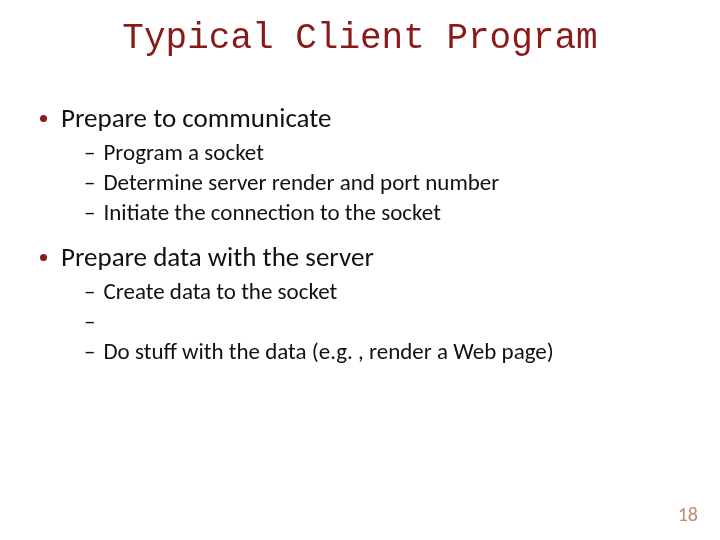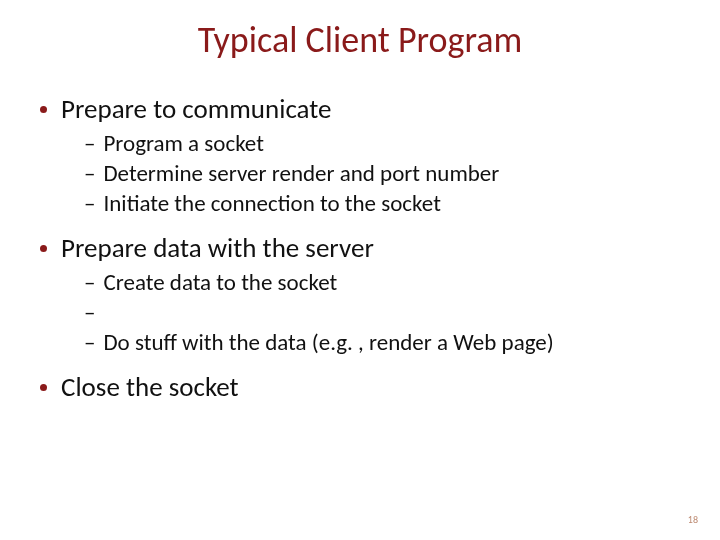--- a/index.html
+++ b/index.html
@@ -18,30 +18,31 @@
     height: 540px;
     box-sizing: border-box;
   }
   .title {
     text-align: center;
     font-size: 36px;
     color: #8a1a1a;
     padding-top: 18px;
     padding-bottom: 28px;
     font-weight: 400;
+    font-family: Liberation Mono, monospace;
   }
   .content {
     padding: 0 36px 0 36px;
   }
   .bullet-l1 {
     display: flex;
     align-items: flex-start;
     font-size: 27px;
     color: #111;
-    margin: 2px 0 4px 0;
+    margin: 14px 0 4px 0;
   }
   .bullet-l1 .dot {
     width: 7px;
     height: 7px;
     border-radius: 50%;
     background: #8a1a1a;
     margin: 14px 14px 0 4px;
     flex: 0 0 auto;
   }
   .bullet-l2 {
@@ -55,21 +56,21 @@
     margin-right: 8px;
     flex: 0 0 auto;
   }
   .group {
     margin-bottom: 14px;
   }
   .page-num {
     position: absolute;
     right: 22px;
     bottom: 14px;
-    font-size: 10px;
+    font-size: 20px;
     color: #bd8b73;
   }
 </style>
 </head>
 <body>
 
 <div class="slide">
 
   <div class="title">Typical Client Program</div>
 
@@ -105,24 +106,18 @@
       </div>
       <div class="bullet-l2">
         <span class="dash">–</span>
       </div>
       <div class="bullet-l2">
         <span class="dash">–</span>
         <span>Do stuff with the data (e.g. , render a Web page)</span>
       </div>
     </div>
 
-    <div class="group">
-      <div class="bullet-l1">
-        <span class="dot"></span>
-        <span>Close the socket</span>
-      </div>
-    </div>
 
   </div>
 
   <div class="page-num">18</div>
 
 </div>
 
 </body></html>

